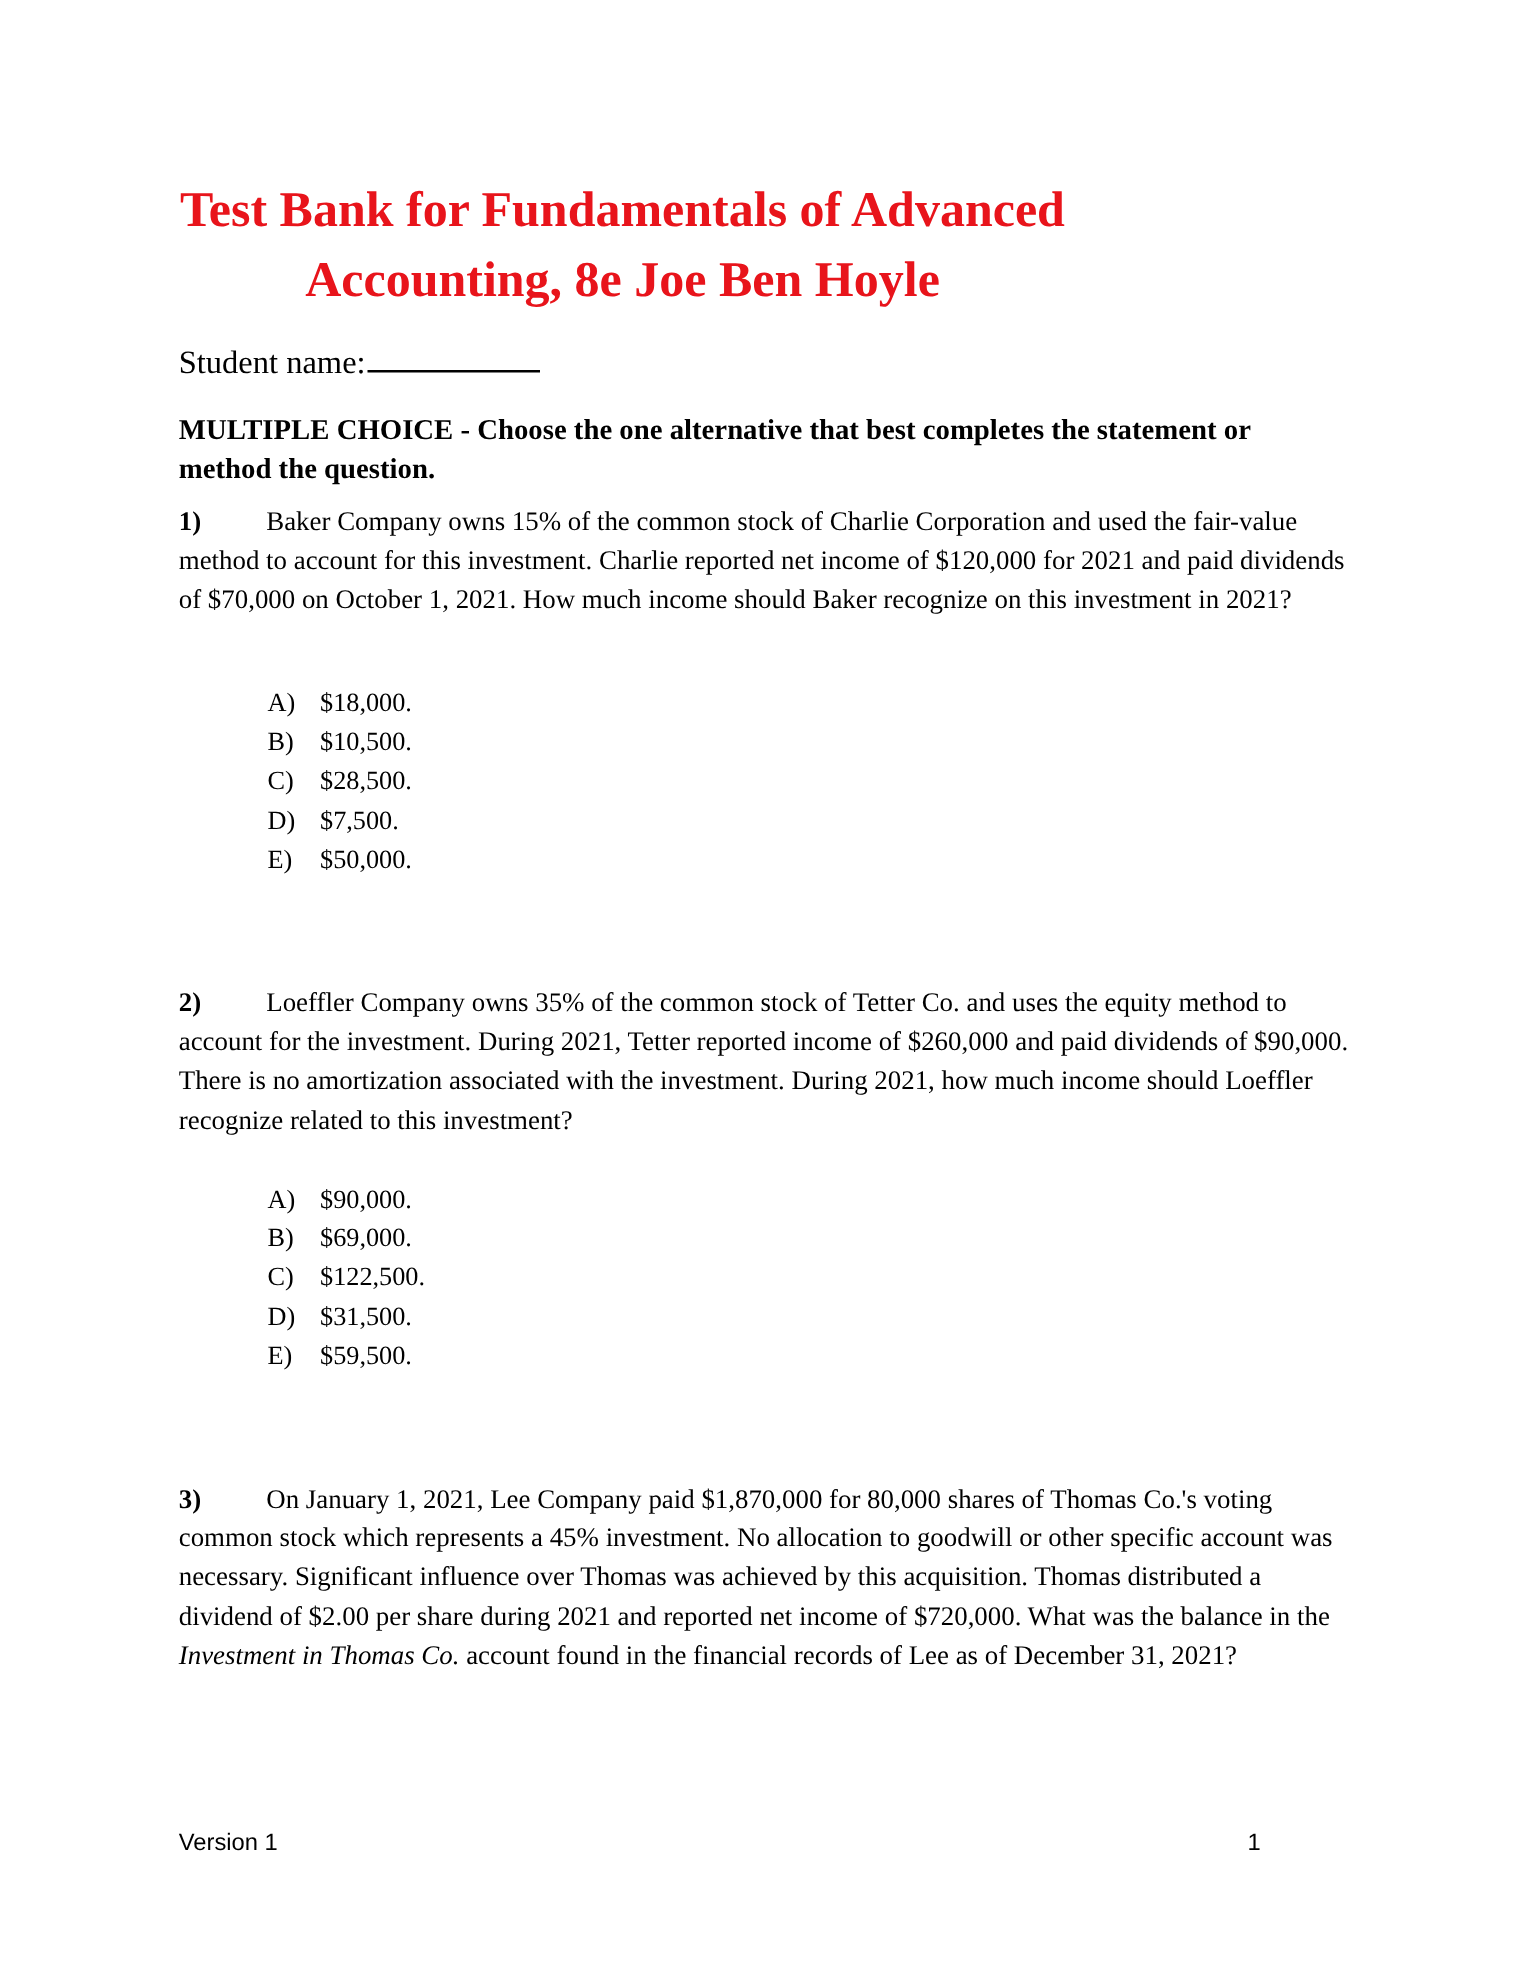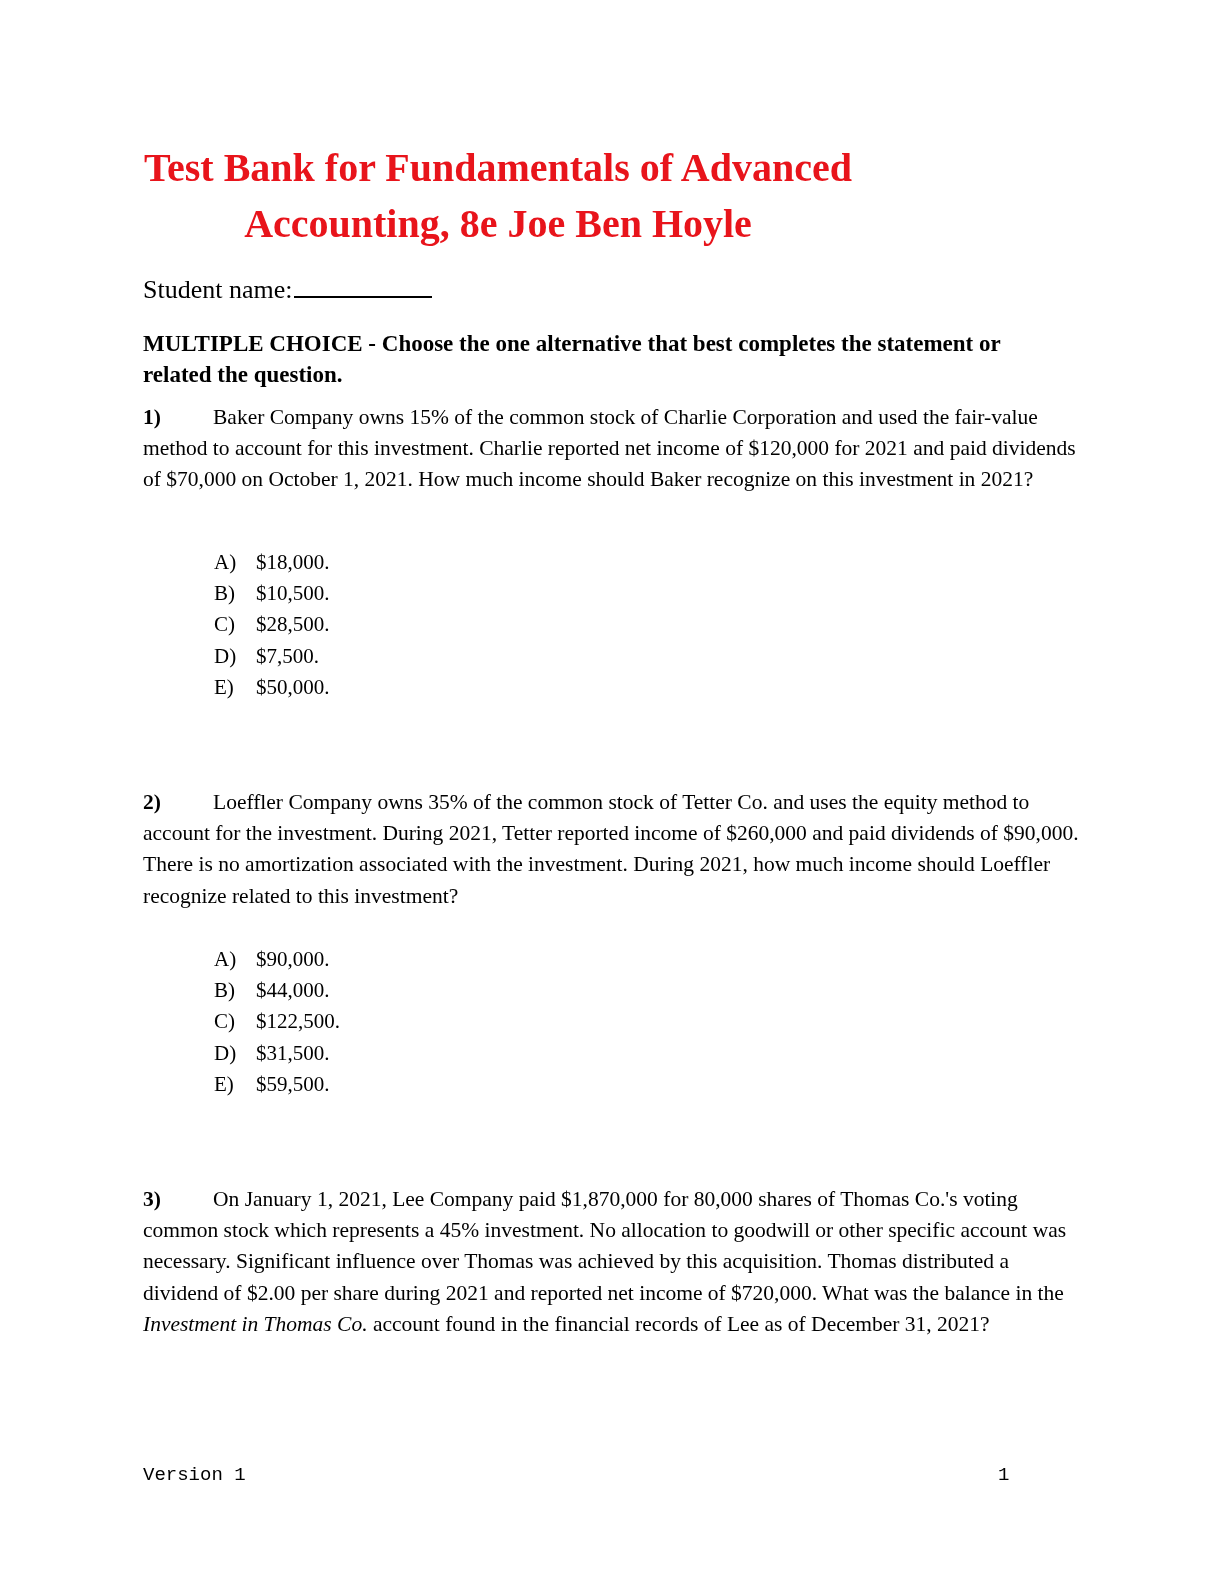--- a/index.html
+++ b/index.html
@@ -12,58 +12,58 @@
   .title.l2 { top: 196px; }
   .student { position: absolute; left: 143px; top: 272px; font-size: 26px; line-height: 34px; }
   .blank { display: inline-block; width: 138px; border-bottom: 2px solid #000; height: 24px; vertical-align: baseline; margin-left: 2px; }
   .instr { position: absolute; left: 143px; top: 328px; width: 930px; font-size: 23px; line-height: 31px; font-weight: bold; }
   .q { position: absolute; left: 143px; width: 940px; font-size: 21.5px; line-height: 31.2px; }
   .q .num { font-weight: bold; display: inline-block; width: 70px; }
   .q em { font-style: italic; }
   .opts { position: absolute; left: 214px; font-size: 21px; line-height: 31.2px; }
   .opt { white-space: nowrap; }
   .opt .letter { display: inline-block; width: 42px; }
-  .footer { position: absolute; top: 1464px; font-family: Liberation Mono, monospace; font-size: 19px; color: #000; }
+  .footer { position: absolute; top: 1464px; font-family: Liberation Sans, sans-serif; font-size: 19px; color: #000; }
   .footer.left { left: 143px; }
   .footer.right { left: 998px; }
 </style>
 </head>
 <body>
 
 <div class="page">
 
   <div class="title l1">Test Bank for Fundamentals of Advanced</div>
   <div class="title l2">Accounting, 8e Joe Ben Hoyle</div>
 
   <div class="student">
     <span>Student name:</span><span class="blank"></span>
   </div>
 
   <div class="instr">
     <div>MULTIPLE CHOICE - Choose the one alternative that best completes the statement or</div>
-    <div>related the question.</div>
+    <div>method the question.</div>
   </div>
 
   <div class="q" style="top:402px;">
     <span class="num">1)</span><span>Baker Company owns 15% of the common stock of Charlie Corporation and used the fair-value method to account for this investment. Charlie reported net income of $120,000 for 2021 and paid dividends of $70,000 on October 1, 2021. How much income should Baker recognize on this investment in 2021?</span>
   </div>
   <div class="opts" style="top:547px;">
     <div class="opt"><span class="letter">A)</span><span>$18,000.</span></div>
     <div class="opt"><span class="letter">B)</span><span>$10,500.</span></div>
     <div class="opt"><span class="letter">C)</span><span>$28,500.</span></div>
     <div class="opt"><span class="letter">D)</span><span>$7,500.</span></div>
     <div class="opt"><span class="letter">E)</span><span>$50,000.</span></div>
   </div>
 
   <div class="q" style="top:787px;">
     <span class="num">2)</span><span>Loeffler Company owns 35% of the common stock of Tetter Co. and uses the equity method to account for the investment. During 2021, Tetter reported income of $260,000 and paid dividends of $90,000. There is no amortization associated with the investment. During 2021, how much income should Loeffler recognize related to this investment?</span>
   </div>
   <div class="opts" style="top:944px;">
     <div class="opt"><span class="letter">A)</span><span>$90,000.</span></div>
-    <div class="opt"><span class="letter">B)</span><span>$44,000.</span></div>
+    <div class="opt"><span class="letter">B)</span><span>$69,000.</span></div>
     <div class="opt"><span class="letter">C)</span><span>$122,500.</span></div>
     <div class="opt"><span class="letter">D)</span><span>$31,500.</span></div>
     <div class="opt"><span class="letter">E)</span><span>$59,500.</span></div>
   </div>
 
   <div class="q" style="top:1184px;">
     <span class="num">3)</span><span>On January 1, 2021, Lee Company paid $1,870,000 for 80,000 shares of Thomas Co.'s voting common stock which represents a 45% investment. No allocation to goodwill or other specific account was necessary. Significant influence over Thomas was achieved by this acquisition. Thomas distributed a dividend of $2.00 per share during 2021 and reported net income of $720,000. What was the balance in the </span><em>Investment in Thomas Co.</em><span> account found in the financial records of Lee as of December 31, 2021?</span>
   </div>
 
   <div class="footer left">Version 1</div>

